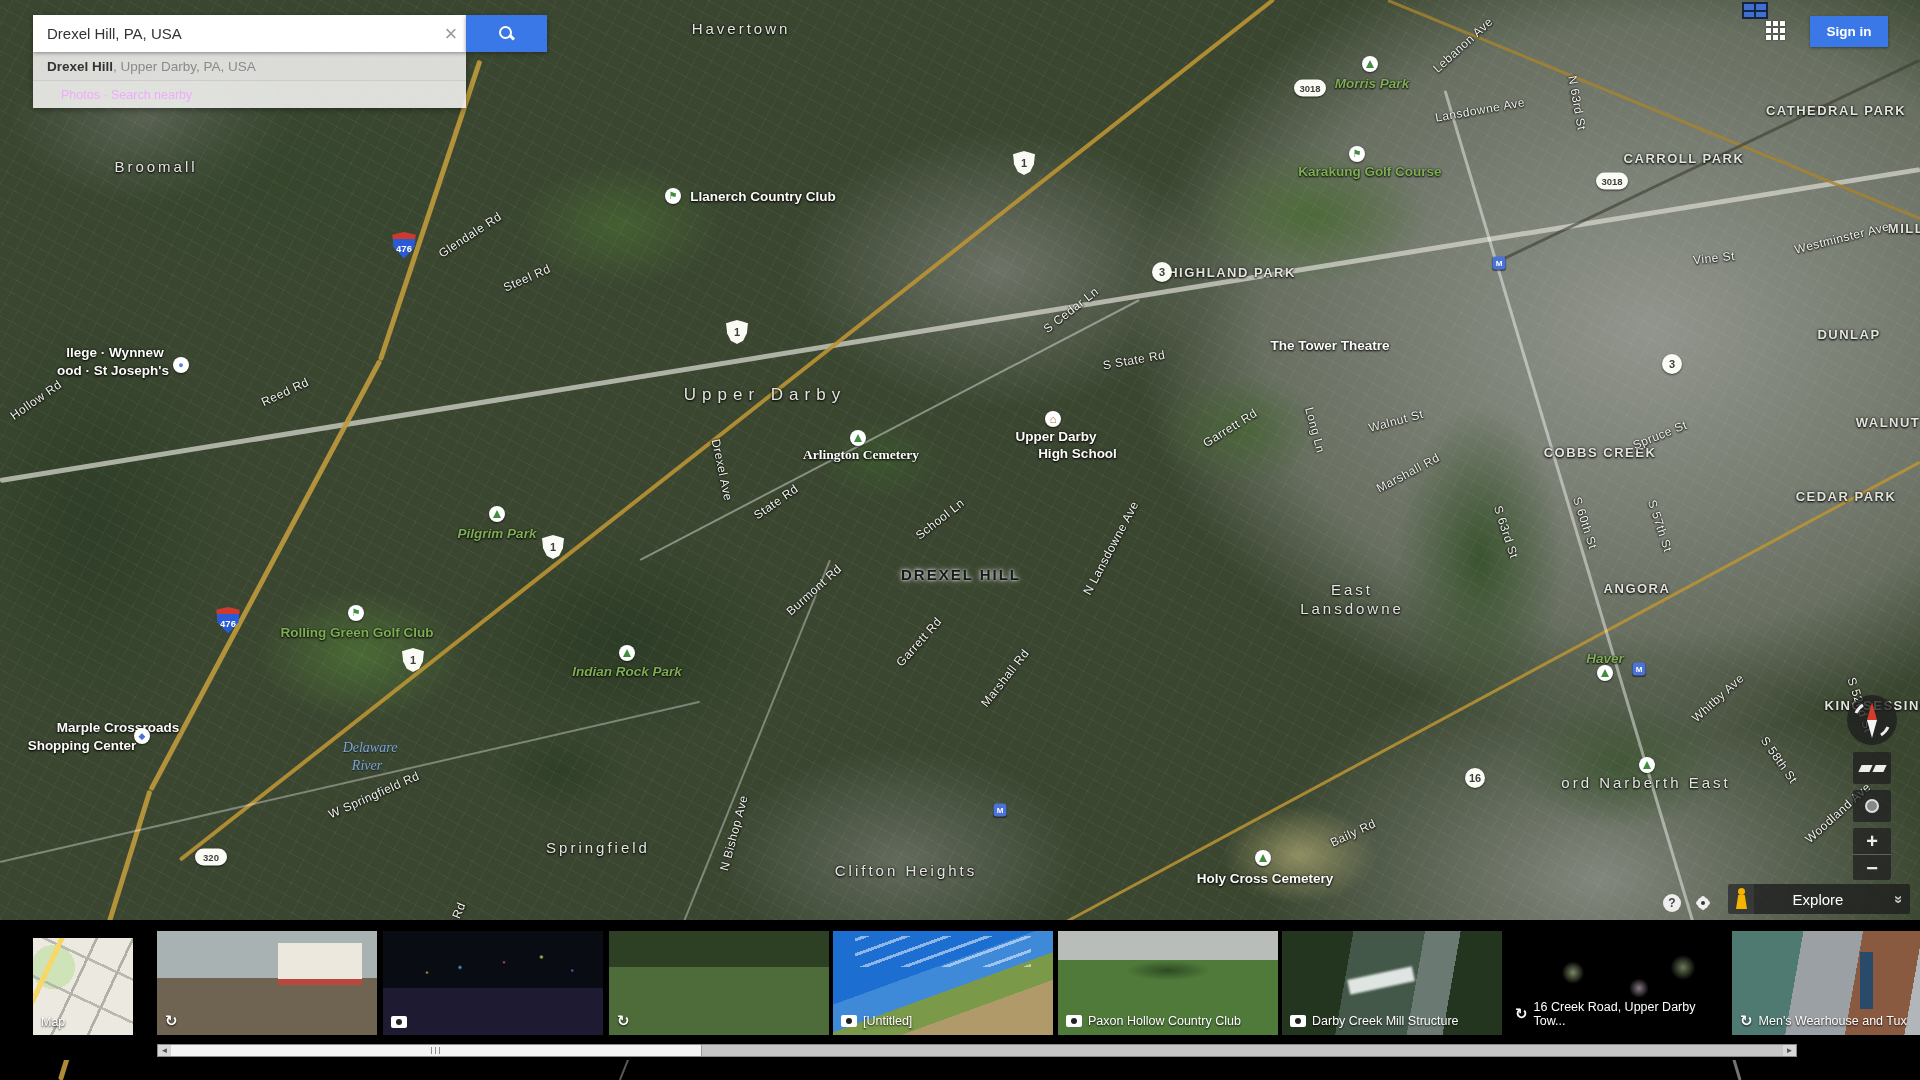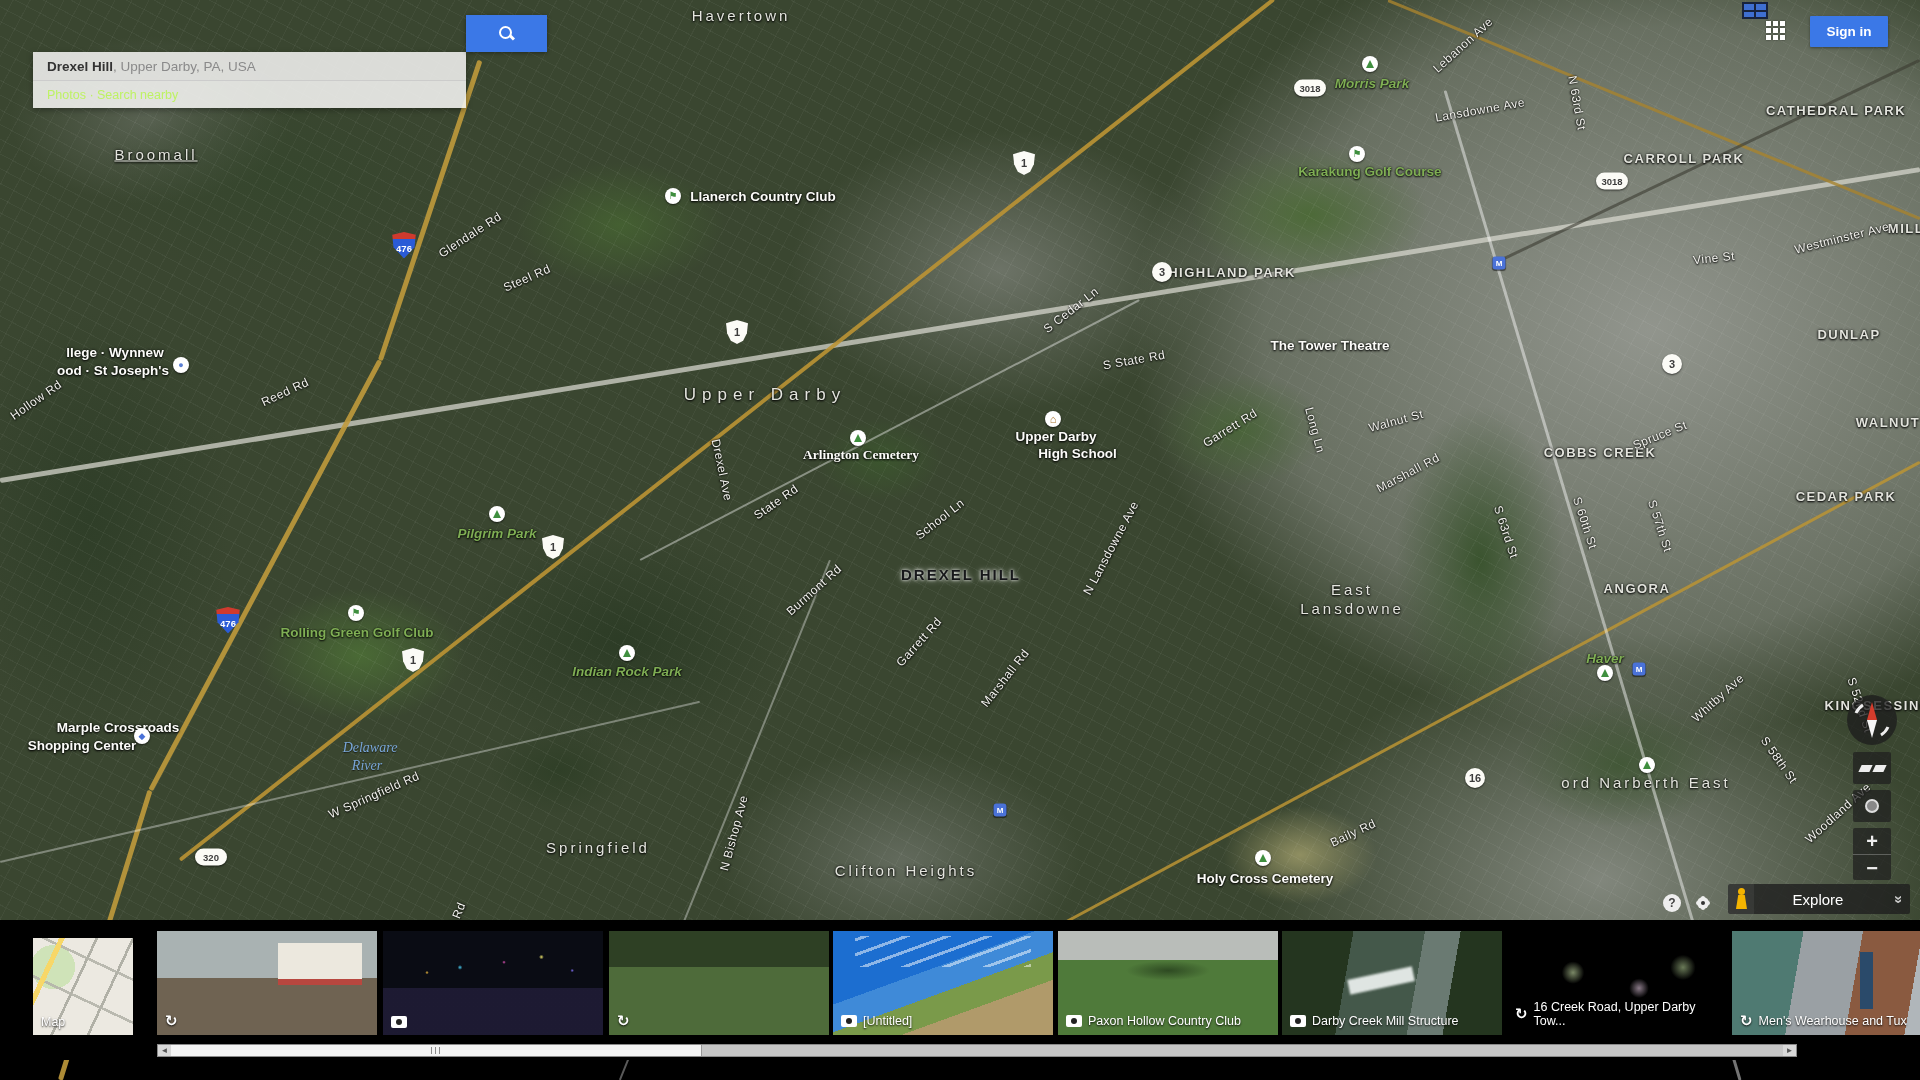--- a/index.html
+++ b/index.html
@@ -80,21 +80,21 @@
       font-family:inherit;background:transparent;}
   #clear-x{width:30px;color:#999;font-size:22px;line-height:37px;text-align:center;cursor:pointer;}
   #search-btn{position:absolute;left:466px;top:15px;width:81px;height:37px;background:#3b78e7;
       display:flex;align-items:center;justify-content:center;z-index:30;box-shadow:0 1px 4px rgba(0,0,0,.4);cursor:pointer;}
   #suggest{position:absolute;left:33px;top:52px;width:433px;z-index:29;box-shadow:0 2px 6px rgba(0,0,0,.35);}
   .sug-row1{height:28px;background:rgba(233,233,231,.92);display:flex;align-items:center;
       padding:0 14px;font-size:13.5px;border-bottom:1px solid rgba(200,200,200,.8);}
   .sug-row1 b{color:#333;font-weight:bold;}
   .sug-row1 span.rest{color:#8a8a8a;}
   .sug-row2{height:27px;background:rgba(245,245,243,.88);display:flex;align-items:center;
-      padding:0 14px;font-size:12.5px;color:#bef264;}
+      padding:0 28px;font-size:12.5px;color:#f0abfc;}
   
   #grid-win{position:absolute;left:1742px;top:2px;width:26px;height:17px;background:#18233d;z-index:30;
       display:grid;grid-template-columns:1fr 1fr;grid-template-rows:1fr 1fr;gap:2px;padding:2px;box-sizing:border-box;}
   #grid-win i{background:#3f6fd1;}
   #apps-grid{position:absolute;left:1766px;top:21px;width:20px;height:20px;z-index:30;cursor:pointer;
       display:grid;grid-template-columns:repeat(3,5px);grid-template-rows:repeat(3,5px);gap:2px;}
   #apps-grid i{background:#fff;box-shadow:0 0 2px rgba(0,0,0,.6);}
   #signin{position:absolute;left:1810px;top:16px;width:78px;height:31px;background:#3b78e7;color:#fff;
       font-size:13.5px;font-weight:bold;display:flex;align-items:center;justify-content:center;z-index:30;
       border-radius:1px;box-shadow:0 1px 3px rgba(0,0,0,.4);cursor:pointer;}
@@ -203,22 +203,22 @@
         <div class="seg" style="left: 480px; top: 57.5px; width: 316px; height: 5px; background: rgb(192, 154, 60); opacity: 0.9; transform: rotate(108.4deg);"></div>
         <div class="seg" style="left: 380px; top: 357.5px; width: 487px; height: 5px; background: rgb(192, 154, 60); opacity: 0.9; transform: rotate(118.1deg);"></div>
         <div class="seg" style="left: 150px; top: 787.5px; width: 303px; height: 5px; background: rgb(192, 154, 60); opacity: 0.9; transform: rotate(107.2deg);"></div>
         <div class="seg" style="left: 1445px; top: 88.5px; width: 1033px; height: 3px; background: rgb(255, 255, 255); opacity: 0.45; transform: rotate(73.4deg);"></div>
         <div class="seg" style="left: 640px; top: 559px; width: 563px; height: 2px; background: rgb(255, 255, 255); opacity: 0.4; transform: rotate(-27.5deg);"></div>
         <div class="seg" style="left: 1500px; top: 258.5px; width: 465px; height: 3px; background: rgb(58, 58, 48); opacity: 0.6; transform: rotate(-25.5deg);"></div>
         <div class="seg" style="left: 0px; top: 861px; width: 718px; height: 2px; background: rgb(255, 255, 255); opacity: 0.35; transform: rotate(-12.9deg);"></div>
         <div class="seg" style="left: 830px; top: 559px; width: 561px; height: 2px; background: rgb(255, 255, 255); opacity: 0.35; transform: rotate(112deg);"></div>
       </div>
     <div id="map-labels">
-        <div class="lb city" style="left: 735px; top: 15px; padding-left: 12px;">Havertown</div>
-        <div class="lb city" style="left: 156px; top: 154px; text-decoration: underline;">Broomall</div>
+        <div class="lb city" style="left: 735px; top: 28px; padding-left: 12px;">Havertown</div>
+        <div class="lb city" style="left: 156px; top: 166px;">Broomall</div>
         <div class="lb city big" style="left: 765px; top: 395px;">Upper Darby</div>
         <div class="lb city" style="left: 598px; top: 847px;">Springfield</div>
         <div class="lb city" style="left: 906px; top: 870px;">Clifton Heights</div>
         <div class="lb city" style="left: 1352px; top: 589px;">East</div>
         <div class="lb city" style="left: 1352px; top: 608px;">Lansdowne</div>
         <div class="lb city" style="left: 1646px; top: 782px;">ord Narberth East</div>
         <div class="lb darkcity" style="left: 961px; top: 574px;">DREXEL HILL</div>
         <div class="lb district" style="left: 1637px; top: 588px;">ANGORA</div>
         <div class="lb district" style="left: 1600px; top: 452px;">COBBS CREEK</div>
         <div class="lb district" style="left: 1846px; top: 496px;">CEDAR PARK</div>
@@ -305,20 +305,24 @@
         <div class="sh sh-c" style="left: 1672px; top: 364px;">3</div>
         <div class="sh sh-c" style="left: 1475px; top: 778px;">16</div>
         <div class="sh sh-o" style="left: 1310px; top: 88px;">3018</div>
         <div class="sh sh-o" style="left: 1612px; top: 181px;">3018</div>
         <div class="sh sh-o" style="left: 211px; top: 857px;">320</div>
         <div class="sh sh-i" style="left: 404px; top: 245px;">476</div>
         <div class="sh sh-i" style="left: 228px; top: 620px;">476</div>
       </div>
   </div>
 
+  <div id="searchbox">
+    <input type="text" value="Drexel Hill, PA, USA" style="">
+    <div id="clear-x">×</div>
+  </div>
   <div id="search-btn">
     <span class="mag"></span>
   </div>
   <div id="suggest">
     <div class="sug-row1">
       <b>Drexel Hill</b>
         <span class="rest">, Upper Darby, PA, USA</span>
     </div>
     <div class="sug-row2">Photos · Search nearby</div>
   </div>

